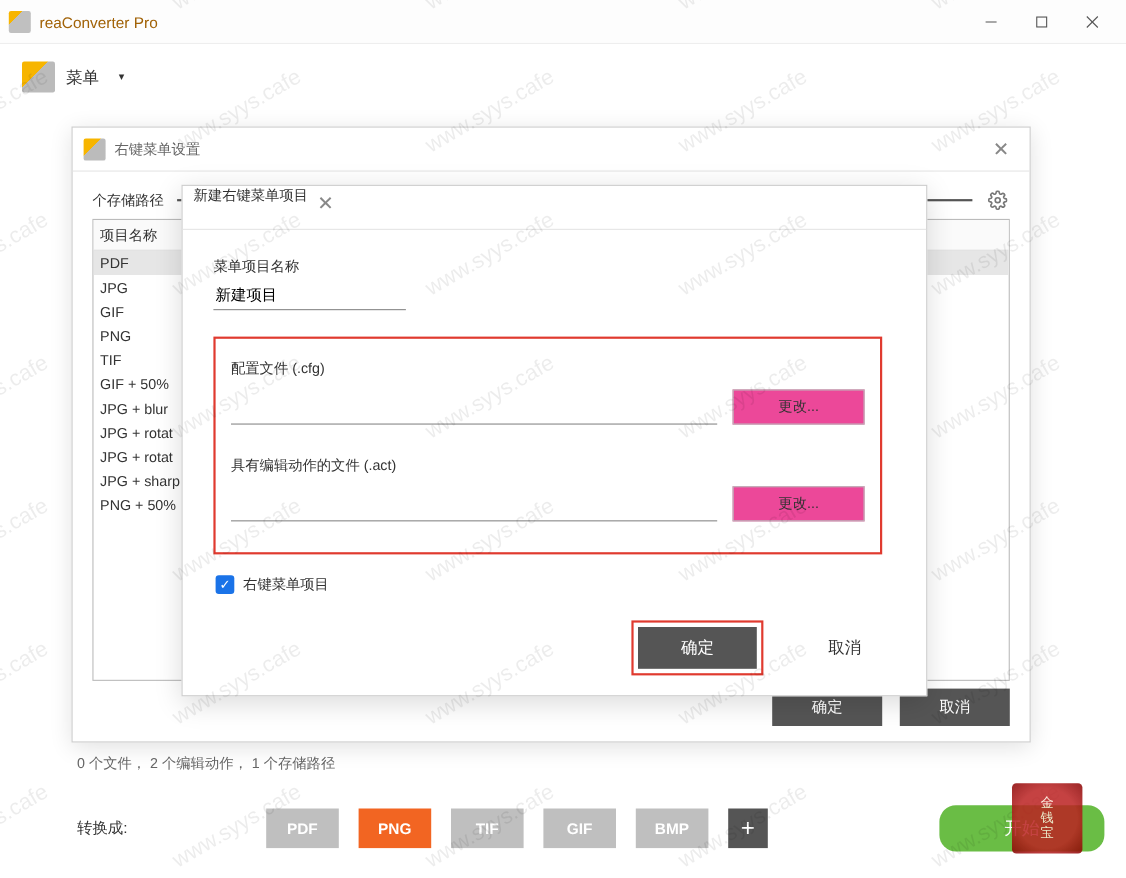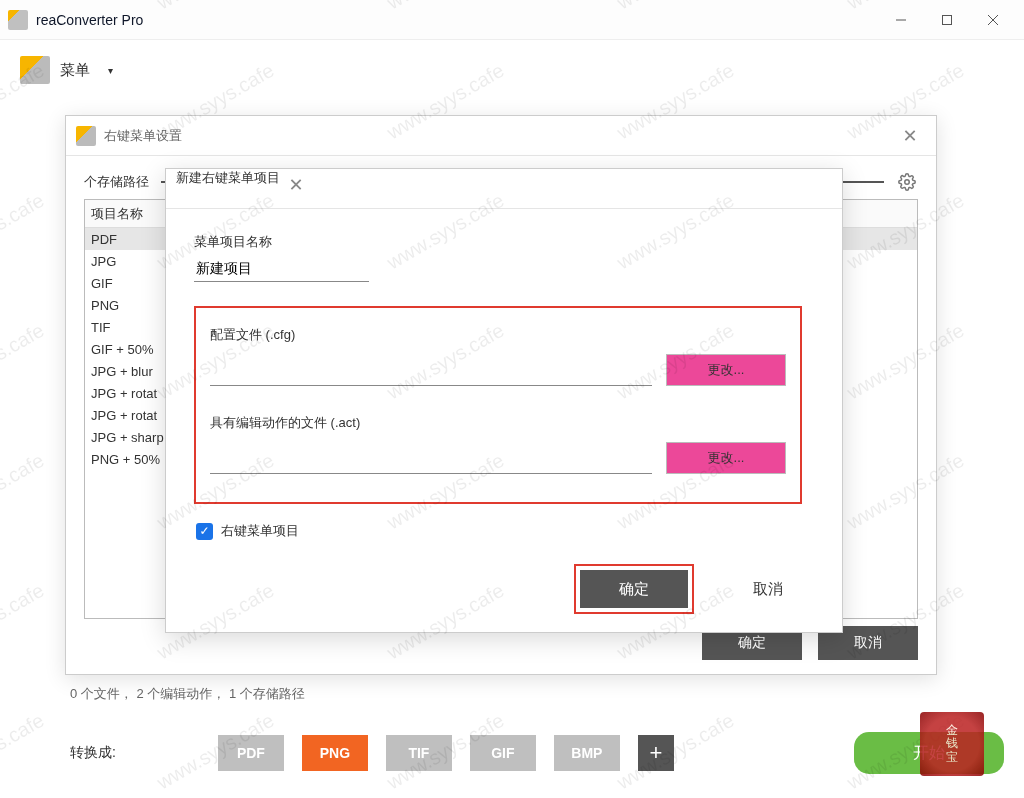--- a/index.html
+++ b/index.html
@@ -1,35 +1,35 @@
 <!DOCTYPE html>
 <html><head>
 <meta charset="utf-8">
 <style>
 * { box-sizing: border-box; margin: 0; padding: 0; font-family: "Microsoft YaHei", "Segoe UI", sans-serif; }
 body { width: 1024px; height: 798px; background: #fff; position: relative; overflow: hidden; font-size: 13px; color: #333; }
 
 
 .titlebar { height: 40px; display: flex; align-items: center; padding: 0 8px; background: #fdfdfd; border-bottom: 1px solid #eee; }
 .titlebar .app-icon { width: 20px; height: 20px; background: linear-gradient(135deg,#f7b500 30%,#c0c0c0 30%); border-radius: 2px; margin-right: 8px; }
-.titlebar .title { flex: 1; color: #0f172a; font-size: 14px; }
+.titlebar .title { flex: 1; color: #a16207; font-size: 14px; }
 .win-controls { display: flex; gap: 0; }
 .win-btn { width: 46px; height: 32px; display: flex; align-items: center; justify-content: center; color: #555; cursor: pointer; }
 .win-btn svg { width: 12px; height: 12px; }
 
 
 .menubar { height: 60px; display: flex; align-items: center; padding: 0 20px; gap: 10px; }
 .menubar .menu-icon { width: 30px; height: 28px; background: linear-gradient(135deg,#f7b500 40%,#bbb 40%); border-radius: 2px; }
 .menubar .menu-label { font-size: 15px; }
 .menubar .caret { font-size: 10px; margin-left: 8px; }
 
 
 .status-line { position: absolute; left: 70px; top: 685px; color: #666; font-size: 13px; }
 .convert-row { position: absolute; left: 0; right: 0; bottom: 20px; height: 50px; display: flex; align-items: center; padding: 0 20px 0 70px; gap: 18px; }
-.convert-label { margin-right: 84px; font-size: 14px; }
+.convert-label { margin-right: 108px; font-size: 14px; }
 .fmt-btn { width: 66px; height: 36px; display: flex; align-items: center; justify-content: center; font-weight: bold; font-size: 14px; color: #fff; cursor: pointer; }
 .fmt-gray { background: #bfbfbf; }
 .fmt-active { background: #f26522; }
 .fmt-plus { width: 36px; height: 36px; background: #555; color: #fff; font-size: 22px; display: flex; align-items: center; justify-content: center; cursor: pointer; }
 .start-btn { margin-left: auto; width: 150px; height: 42px; background: #6abd45; color: #fff; font-size: 16px; display: flex; align-items: center; justify-content: center; cursor: pointer; border-radius: 15px; }
 
 
 .dialog1 { position: absolute; left: 65px; top: 115px; width: 872px; height: 560px; background: #fff; border: 1px solid #ccc; box-shadow: 0 4px 20px rgba(0,0,0,0.12); }
 .d1-title { height: 40px; display: flex; align-items: center; padding: 0 10px; border-bottom: 1px solid #e5e5e5; }
 .d1-title .d-icon { width: 20px; height: 20px; background: linear-gradient(135deg,#f7b500 40%,#bbb 40%); border-radius: 2px; margin-right: 8px; }

